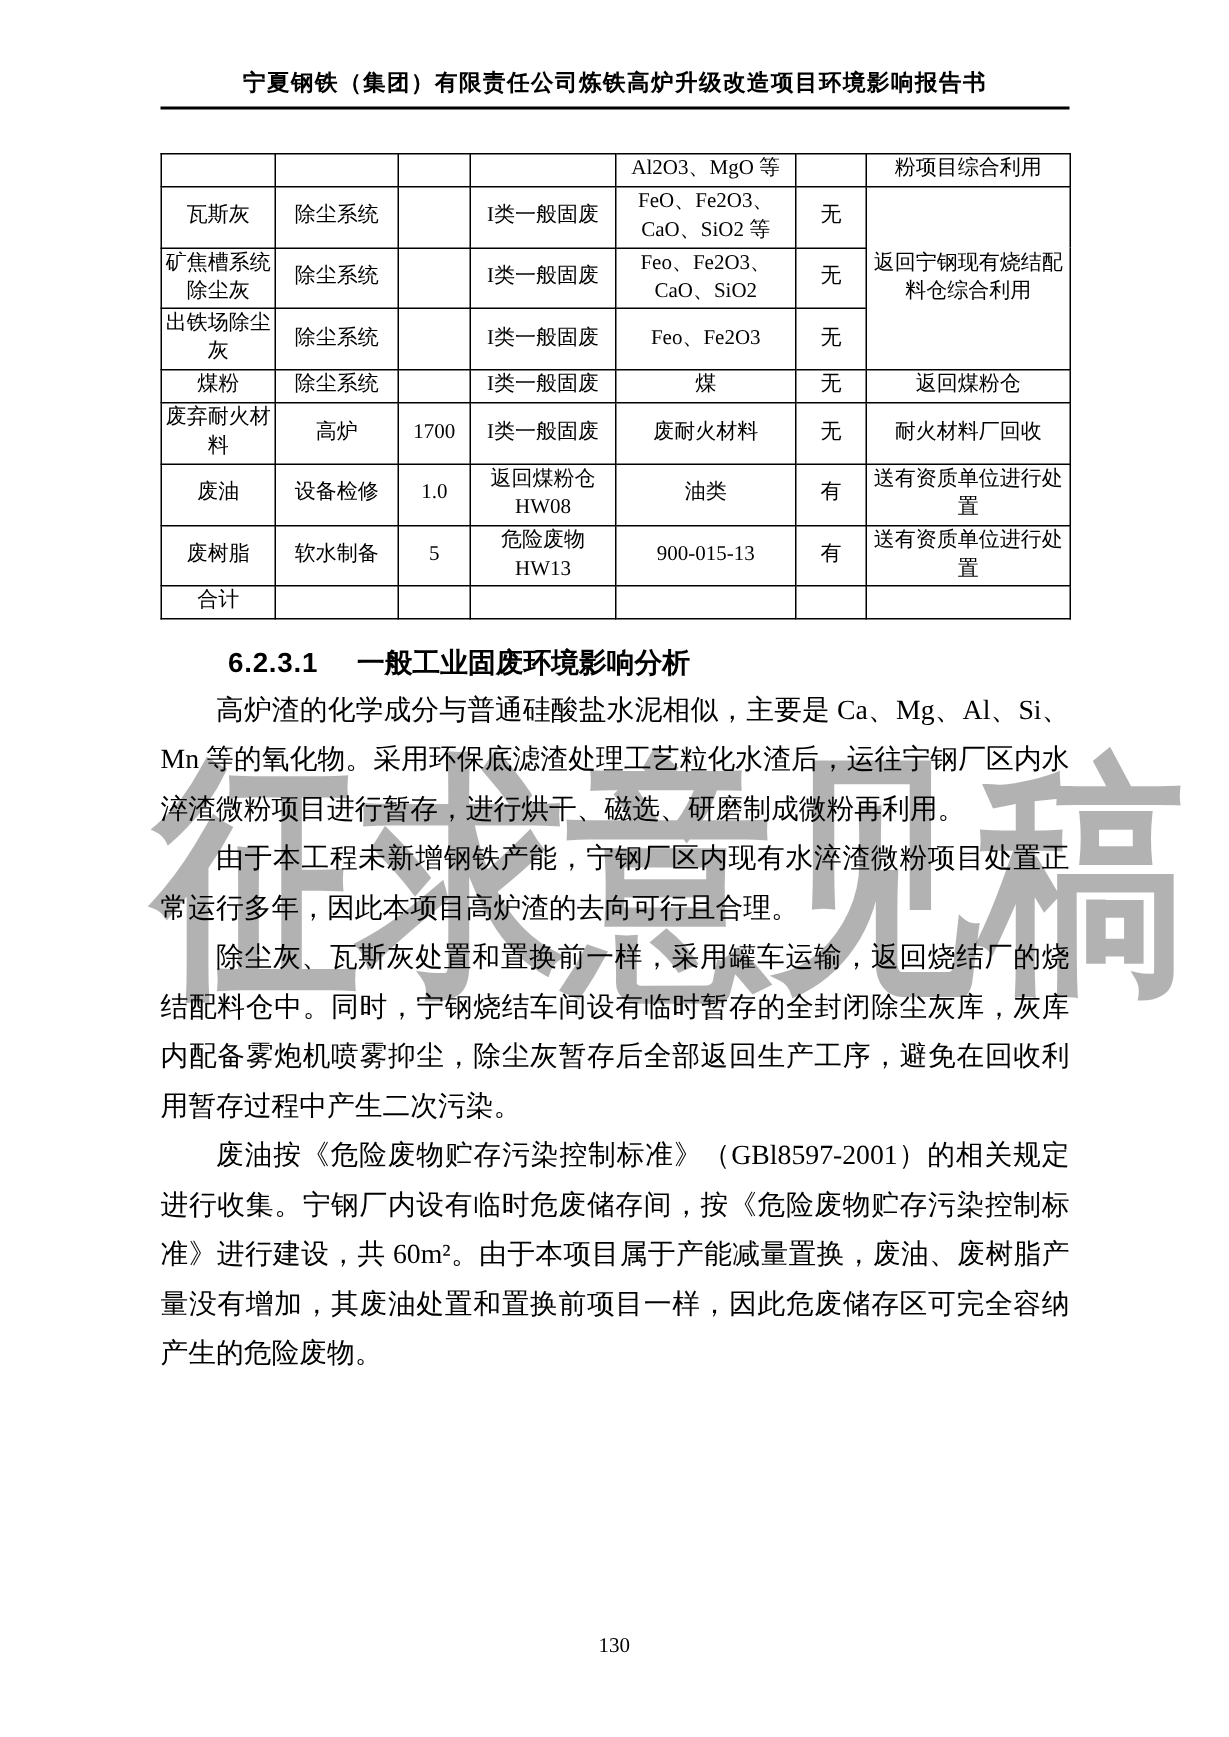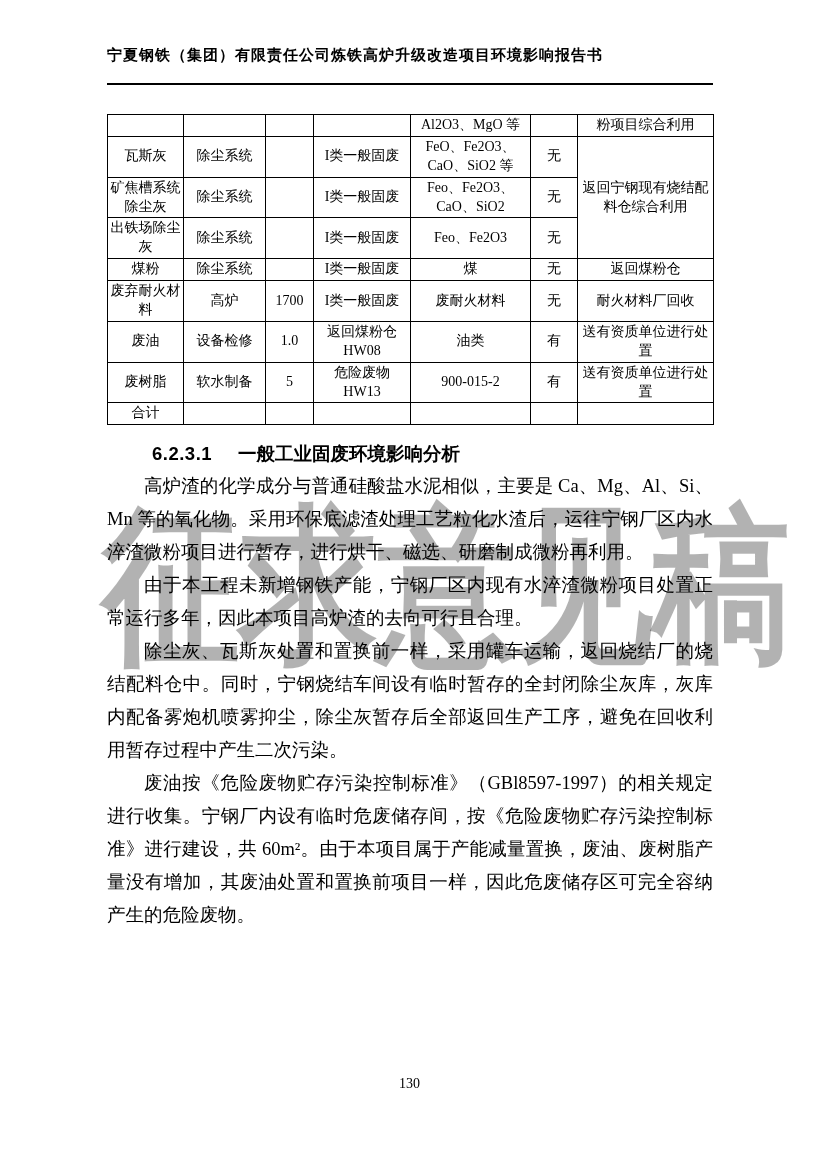--- a/index.html
+++ b/index.html
@@ -30,22 +30,23 @@
     transform-origin: left top;
     user-select: none;
   }
   .content {
     position: relative;
     z-index: 1;
     margin: 0 106px 0 107px; 
   }
   .doc-header {
     padding-top: 46px;
-    padding-bottom: 18px;
+    padding-bottom: 6px;
     border-bottom: 2.5px solid #000;
+    text-align: center;
   }
   .doc-title {
     font-size: 15px;
     font-weight: bold;
     letter-spacing: 1px;
   }
   table.waste {
     border-collapse: collapse;
     table-layout: fixed;
     width: 606px;
@@ -72,21 +73,21 @@
   .sec-heading .sec-num { margin-right: 26px; letter-spacing: 0.5px; }
   p.body-para {
     font-size: 18.5px;
     line-height: 33px;
     margin: 0;
     text-align: justify;
     text-indent: 37px;
   }
   .page-number {
     position: absolute;
-    left: 0; bottom: 66px;
+    left: 0; bottom: 52px;
     width: 100%;
     text-align: center;
     font-size: 14px;
     z-index: 1;
   }
 </style>
 </head>
 <body>
 
 <div class="page">
@@ -169,21 +170,21 @@
           <td>返回煤粉仓 HW08</td>
           <td>油类</td>
           <td>有</td>
           <td>送有资质单位进行处置</td>
         </tr>
         <tr>
           <td>废树脂</td>
           <td>软水制备</td>
           <td>5</td>
           <td>危险废物 HW13</td>
-          <td>900-015-2</td>
+          <td>900-015-13</td>
           <td>有</td>
           <td>送有资质单位进行处置</td>
         </tr>
         <tr>
           <td>合计</td>
           <td></td>
           <td></td>
           <td></td>
           <td></td>
           <td></td>
@@ -192,19 +193,19 @@
       </tbody>
     </table>
 
     <div class="sec-heading first">
       <span class="sec-num">6.2.3.1</span><span>一般工业固废环境影响分析</span>
     </div>
     <p class="body-para">高炉渣的化学成分与普通硅酸盐水泥相似，主要是 Ca、Mg、Al、Si、Mn 等的氧化物。采用环保底滤渣处理工艺粒化水渣后，运往宁钢厂区内水淬渣微粉项目进行暂存，进行烘干、磁选、研磨制成微粉再利用。</p>
     <p class="body-para">由于本工程未新增钢铁产能，宁钢厂区内现有水淬渣微粉项目处置正常运行多年，因此本项目高炉渣的去向可行且合理。</p>
     <p class="body-para">除尘灰、瓦斯灰处置和置换前一样，采用罐车运输，返回烧结厂的烧结配料仓中。同时，宁钢烧结车间设有临时暂存的全封闭除尘灰库，灰库内配备雾炮机喷雾抑尘，除尘灰暂存后全部返回生产工序，避免在回收利用暂存过程中产生二次污染。</p>
 
-    <p class="body-para">废油按《危险废物贮存污染控制标准》（GBl8597-1997）的相关规定进行收集。宁钢厂内设有临时危废储存间，按《危险废物贮存污染控制标准》进行建设，共 60m²。由于本项目属于产能减量置换，废油、废树脂产量没有增加，其废油处置和置换前项目一样，因此危废储存区可完全容纳产生的危险废物。</p>
+    <p class="body-para">废油按《危险废物贮存污染控制标准》（GBl8597-2001）的相关规定进行收集。宁钢厂内设有临时危废储存间，按《危险废物贮存污染控制标准》进行建设，共 60m²。由于本项目属于产能减量置换，废油、废树脂产量没有增加，其废油处置和置换前项目一样，因此危废储存区可完全容纳产生的危险废物。</p>
 
   </div>
 
   <div class="page-number">130</div>
 
 </div>
 
 </body></html>

